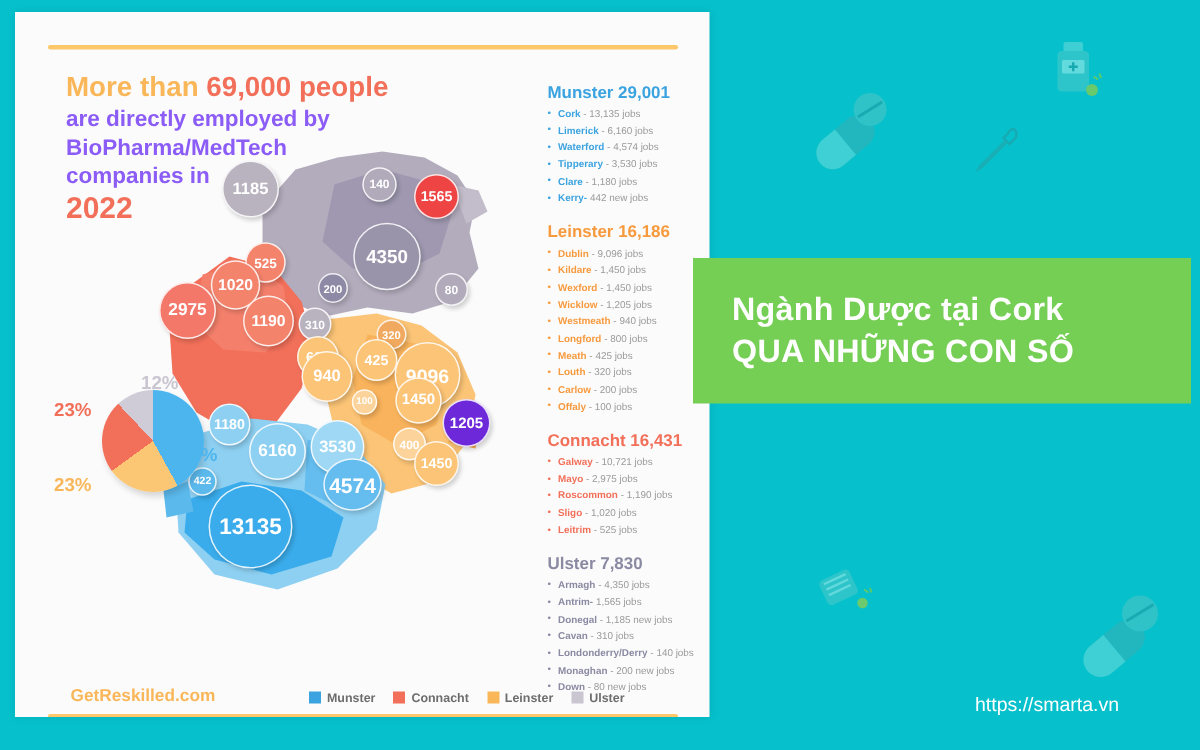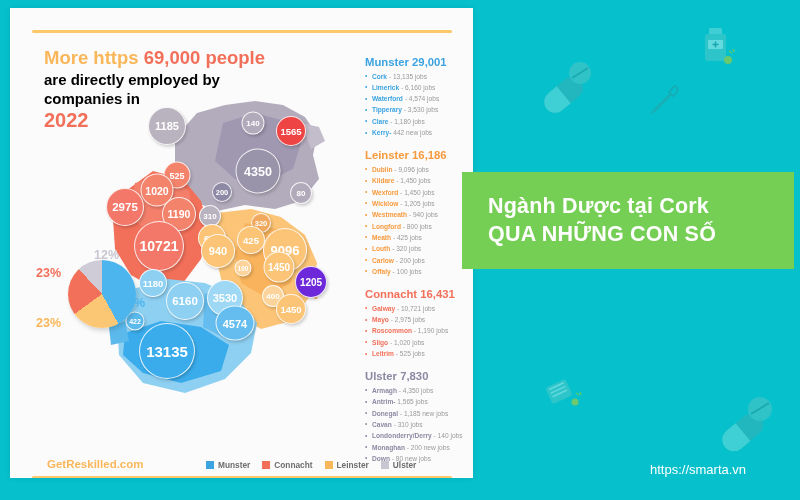--- a/index.html
+++ b/index.html
@@ -20,21 +20,21 @@
     position:absolute; left:22px; top:22px; width:420px; height:3px;
     background:#fcc86a; border-radius:2px;
   }
   
   #headline {
     position:absolute; left:34px; top:38px; width:300px;
     line-height:1.28;
   }
   #headline .l1 { font-size:18.5px; font-weight:bold; color:#f9b75a; }
   #headline .l1 b { color:#f2705a; font-weight:bold; }
-  #headline .l2 { font-size:15px; font-weight:bold; color:#000000; }
+  #headline .l2 { font-size:15px; font-weight:bold; color:#8b5cf6; }
   #headline .l4 { font-size:20px; font-weight:bold; color:#f2705a; }
   
   #map { position:absolute; left:95px; top:75px; width:250px; height:360px; }
   #map svg { position:absolute; left:0; top:0; }
   .bub {
     position:absolute; border-radius:50%;
     display:flex; align-items:center; justify-content:center;
     color:#fff; font-weight:bold;
     border:1.5px solid rgba(255,255,255,.85);
     box-shadow:1.5px 2px 3px rgba(0,0,0,.17);
@@ -152,22 +152,23 @@
     <circle cx="48" cy="14" r="12" fill="#2fc3c8"></circle>
     <path d="M39 19 L57 8" stroke="#19aab2" stroke-width="2"></path>
   </svg>
 </div>
 
 <div id="card">
 
   <div class="rule-top"></div>
 
   <div id="headline">
-    <div class="l1"><span>More https </span><b>69,000 people</b></div>
+    <div class="l1"><span>More than </span><b>69,000 people</b></div>
     <div class="l2">are directly employed by</div>
+    <div class="l2">BioPharma/MedTech</div>
     <div class="l2">companies in</div>
     <div class="l4">2022</div>
   </div>
 
   <div id="map">
     <svg width="250" height="360" viewBox="0 0 250 360">
 
       <path d="M70 55 L92 30 L120 22 L150 18 L178 22 L200 34 L212 52 L208 72 L214 96 L196 118 L170 126 L140 122 L112 128 L88 118 L70 96 Z" fill="#b3acbd"></path>
       <path d="M118 40 L150 30 L180 38 L196 60 L188 86 L160 100 L130 96 L110 78 Z" fill="#9f98b0"></path>
       <path d="M196 40 L214 44 L220 58 L206 66 Z" fill="#c3bdcb"></path>
@@ -193,32 +194,31 @@
       <div class="bub" style="left: 72px; top: 92px; width: 27px; height: 27px; font-size: 9px; background: rgb(244, 131, 108);">525</div>
       <div class="bub" style="left: 52px; top: 107px; width: 33px; height: 33px; font-size: 10.5px; background: rgb(244, 131, 108);">1020</div>
       <div class="bub" style="left: 20px; top: 124px; width: 38px; height: 38px; font-size: 11.5px; background: rgb(244, 120, 106);">2975</div>
       <div class="bub" style="left: 74px; top: 131px; width: 34px; height: 34px; font-size: 10.5px; background: rgb(244, 131, 108);">1190</div>
       <div class="bub" style="left: 117px; top: 109px; width: 20px; height: 20px; font-size: 7.5px; background: rgb(142, 137, 164);">200</div>
       <div class="bub" style="left: 196px; top: 110px; width: 22px; height: 22px; font-size: 8px; background: rgb(177, 170, 187);">80</div>
       <div class="bub" style="left: 105px; top: 133px; width: 22px; height: 22px; font-size: 8px; background: rgb(185, 178, 191);">310</div>
       <div class="bub" style="left: 156px; top: 140px; width: 20px; height: 20px; font-size: 7.5px; background: rgb(240, 169, 94);">320</div>
       <div class="bub" style="left: 107px; top: 155px; width: 28px; height: 28px; font-size: 9.5px; background: rgb(251, 196, 118);">600</div>
       <div class="bub" style="left: 146px; top: 157px; width: 28px; height: 28px; font-size: 9.5px; background: rgb(251, 196, 118);">425</div>
-      <div class="bub" style="left: 54px; top: 163px; width: 50px; height: 50px; font-size: 14px; background: rgb(244, 120, 106);">10721</div>
       <div class="bub" style="left: 113px; top: 168px; width: 34px; height: 34px; font-size: 11px; background: rgb(251, 196, 118);">940</div>
       <div class="bub" style="left: 180px; top: 167px; width: 44px; height: 44px; font-size: 13px; background: rgb(251, 196, 118);">9096</div>
       <div class="bub" style="left: 138px; top: 185px; width: 17px; height: 17px; font-size: 6.5px; background: rgb(252, 212, 155);">100</div>
       <div class="bub" style="left: 174px; top: 184px; width: 31px; height: 31px; font-size: 10px; background: rgb(251, 196, 118);">1450</div>
       <div class="bub" style="left: 206px; top: 199px; width: 32px; height: 32px; font-size: 10px; background: #6d28d9;">1205</div>
       <div class="bub" style="left: 48px; top: 200px; width: 28px; height: 28px; font-size: 9.5px; background: rgb(142, 208, 242);">1180</div>
       <div class="bub" style="left: 168px; top: 213px; width: 22px; height: 22px; font-size: 8px; background: rgb(252, 212, 155);">400</div>
       <div class="bub" style="left: 120px; top: 215px; width: 36px; height: 36px; font-size: 11px; background: rgb(158, 216, 244);">3530</div>
       <div class="bub" style="left: 80px; top: 218px; width: 38px; height: 38px; font-size: 11.5px; background: rgb(142, 208, 242);">6160</div>
       <div class="bub" style="left: 186px; top: 226px; width: 30px; height: 30px; font-size: 9.5px; background: rgb(251, 196, 118);">1450</div>
-      <div class="bub" style="left: 130px; top: 240px; width: 39px; height: 35px; font-size: 11px; background: rgb(100, 189, 238);">4574</div>
+      <div class="bub" style="left: 130px; top: 240px; width: 39px; height: 35px; font-size: 14px; background: rgb(100, 189, 238);">4574</div>
       <div class="bub" style="left: 30px; top: 238px; width: 19px; height: 19px; font-size: 7px; background: rgb(91, 185, 236);">422</div>
       <div class="bub" style="left: 62px; top: 268px; width: 56px; height: 56px; font-size: 15px; background: rgb(58, 172, 235);">13135</div>
     </div>
 
   <div id="pie-wrap">
     <div id="pie" style="background: conic-gradient(rgb(76, 181, 238) 0deg, rgb(76, 181, 238) 151.2deg, rgb(251, 199, 116) 151.2deg, rgb(251, 199, 116) 234deg, rgb(242, 112, 90) 234deg, rgb(242, 112, 90) 316.8deg, rgb(207, 203, 215) 316.8deg, rgb(207, 203, 215) 360deg);"></div>
     <span class="pct" style="left:64px;top:2px;color:#c9c6d2;">12%</span>
     <span class="pct" style="left:6px;top:20px;color:#f2705a;">23%</span>
     <span class="pct" style="left:6px;top:70px;color:#f9b75a;">23%</span>
     <span class="pct" style="left:90px;top:50px;color:#4cb5ee;">42%</span>

